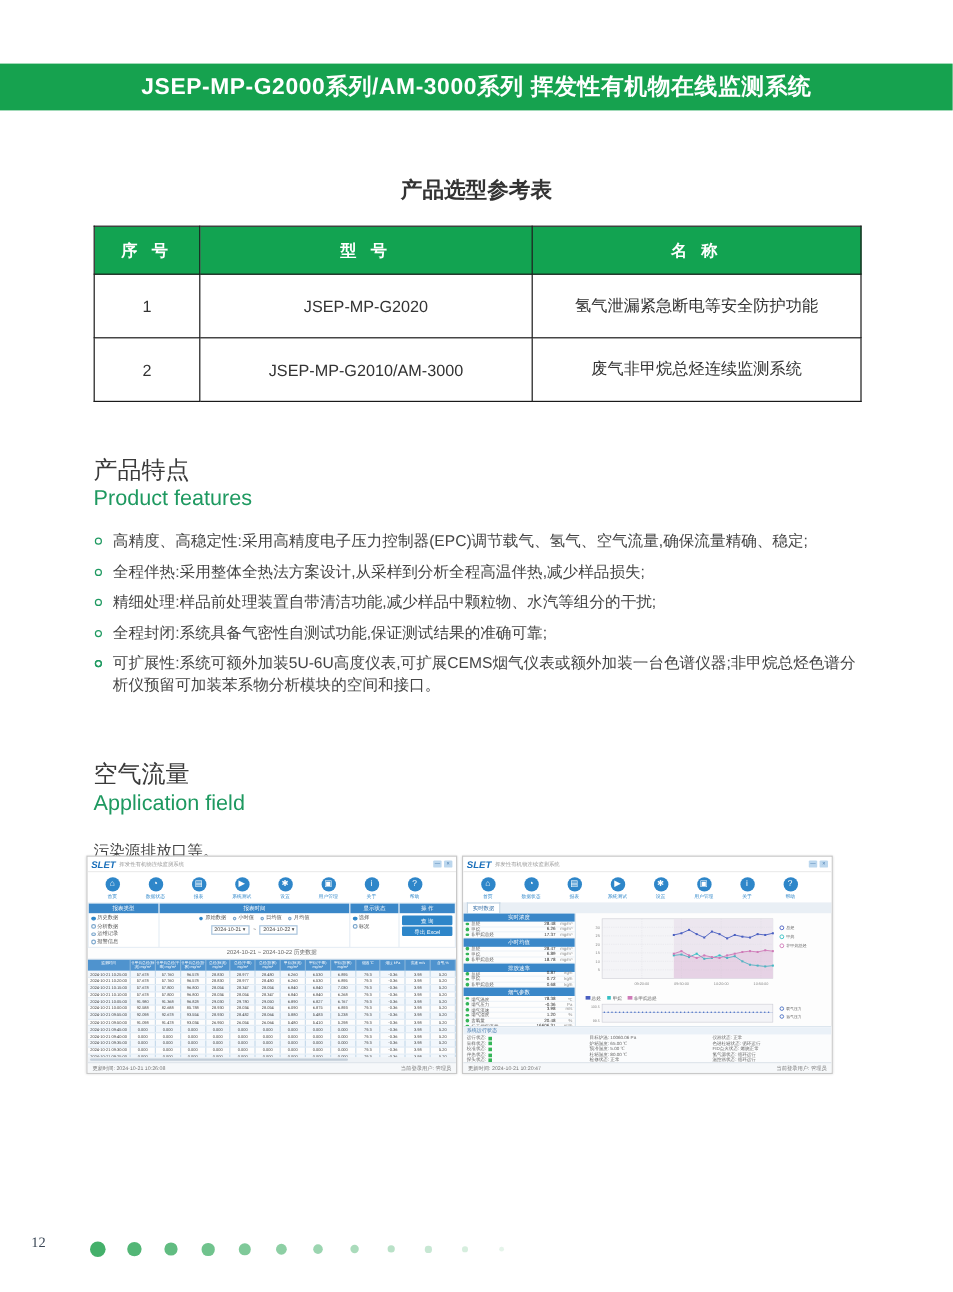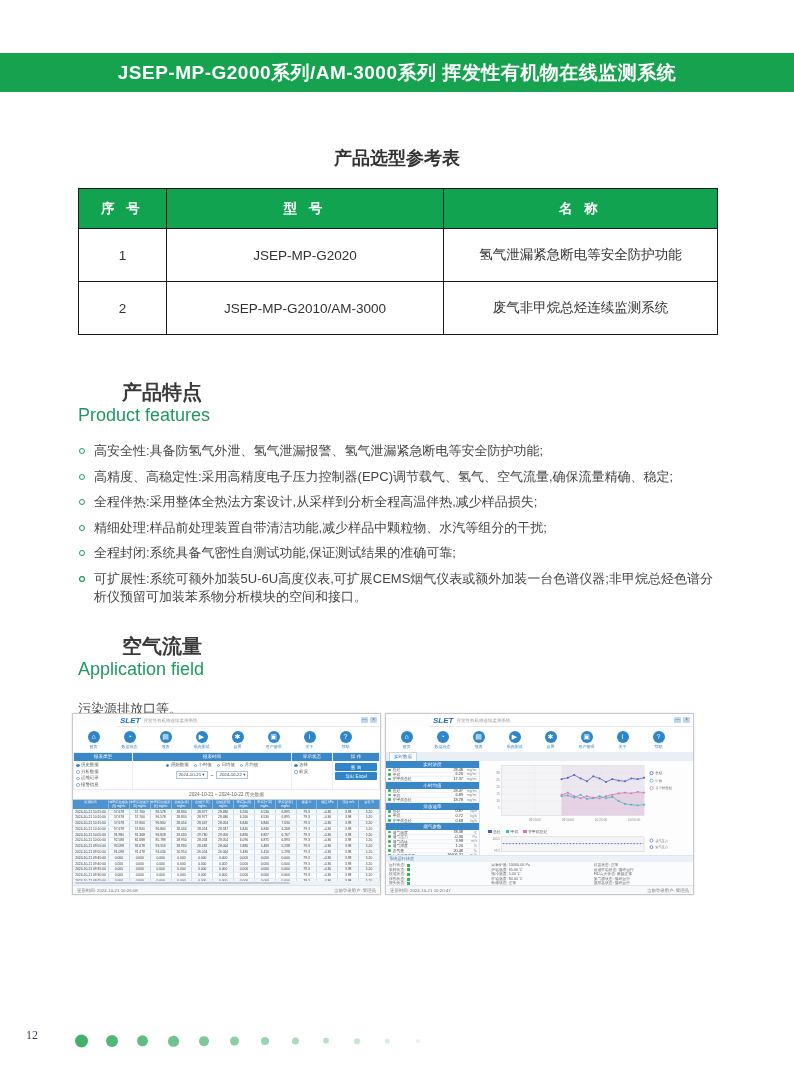--- a/index.html
+++ b/index.html
@@ -16,36 +16,36 @@
     border-collapse:collapse; table-layout:fixed; }
   table.sel th, table.sel td { border:1.5px solid #1a1a1a; text-align:center; vertical-align:middle; }
   table.sel th { background:#12a351; color:#fff; font-size:13.5px; font-weight:bold;
     height:40px; letter-spacing:4px; }
   table.sel td { height:53px; font-size:13.5px; color:#333; background:#fff; }
   .col-no { width:88px; } .col-model { width:277px; } .col-name { width:274px; }
 
   .sec { position:absolute; left:78px; width:640px; }
   .sec-features { top:381px; }
   .sec-app { top:635px; }
-  .sec h2 { font-size:20px; font-weight:bold; color:#3a3a3a; line-height:22px;margin-left:44px; }
+  .sec h2 { font-size:20px; font-weight:normal; color:#3a3a3a; line-height:22px; }
   .sec .sub { font-size:18px; color:#1e9960; margin-top:2px; }
   ul.feat { list-style:none; margin-top:16px; }
   ul.feat li { position:relative; padding-left:16px; font-size:13px; color:#454545;
     line-height:18px; margin-bottom:7.5px; }
   ul.feat li .bullet { position:absolute; left:1px; top:6px; width:6px; height:6px;
     border:1.6px solid #1e9960; border-radius:50%; display:block; }
   .app-text { margin-top:20px; font-size:13px; color:#454545; }
 
   
   .shot { position:absolute; top:713px; width:309px; height:182px; background:#fdfdfd;
     border:1px solid #c9c9c9; box-shadow:0 0 2px rgba(0,0,0,.15); font-size:5px; color:#555;
     display:flex; flex-direction:column; overflow:hidden; }
   #shot-left { left:72px; } #shot-right { left:385px; }
   .ss-titlebar { height:13px; display:flex; align-items:center; padding:0 3px; background:#fff;
-    border-bottom:1px solid #e8e8e8; flex:0 0 auto;margin-left:44px; }
+    border-bottom:1px solid #e8e8e8; flex:0 0 auto; }
   .ss-logo { font-size:8px; font-weight:bold; font-style:italic; color:#1a6fba; letter-spacing:0; }
   .ss-apptitle { font-size:4.5px; color:#9a9a9a; margin-left:3px; }
   .ss-winbtns { margin-left:auto; display:flex; gap:2px; }
   .ss-winbtn { width:7px; height:6px; background:#bcd7ee; border-radius:1px; color:#3a72a8;
     font-size:4.5px; line-height:6px; text-align:center; }
   .ss-toolbar { height:25px; display:flex; align-items:center; padding-left:4px; gap:3px;
     background:#fff; flex:0 0 auto; }
   .ss-tool { width:33px; text-align:center; }
   .ss-tool-circle { width:12px; height:12px; border-radius:50%; background:#2e86c9; color:#fff;
     font-size:7px; line-height:12px; margin:0 auto; }
@@ -140,21 +140,20 @@
     <td>JSEP-MP-G2010/AM-3000</td>
     <td>废气非甲烷总烃连续监测系统</td>
   </tr>
 </tbody>
   </table>
 
 <div class="sec sec-features">
   <h2>产品特点</h2>
   <div class="sub">Product features</div>
   <ul class="feat" id="feat-list">
-      <li><span class="bullet"></span><span>高安全性:具备防氢气外泄、氢气泄漏报警、氢气泄漏紧急断电等安全防护功能;</span></li>
       <li><span class="bullet"></span><span>高精度、高稳定性:采用高精度电子压力控制器(EPC)调节载气、氢气、空气流量,确保流量精确、稳定;</span></li>
       <li><span class="bullet"></span><span>全程伴热:采用整体全热法方案设计,从采样到分析全程高温伴热,减少样品损失;</span></li>
       <li><span class="bullet"></span><span>精细处理:样品前处理装置自带清洁功能,减少样品中颗粒物、水汽等组分的干扰;</span></li>
       <li><span class="bullet"></span><span>全程封闭:系统具备气密性自测试功能,保证测试结果的准确可靠;</span></li>
       <li><span class="bullet"></span></li>
       <li><span class="bullet"></span><span>可扩展性:系统可额外加装5U-6U高度仪表,可扩展CEMS烟气仪表或额外加装一台色谱仪器;非甲烷总烃色谱分析仪预留可加装苯系物分析模块的空间和接口。</span></li>
     </ul>
 </div>
 
 <div class="sec sec-app">

